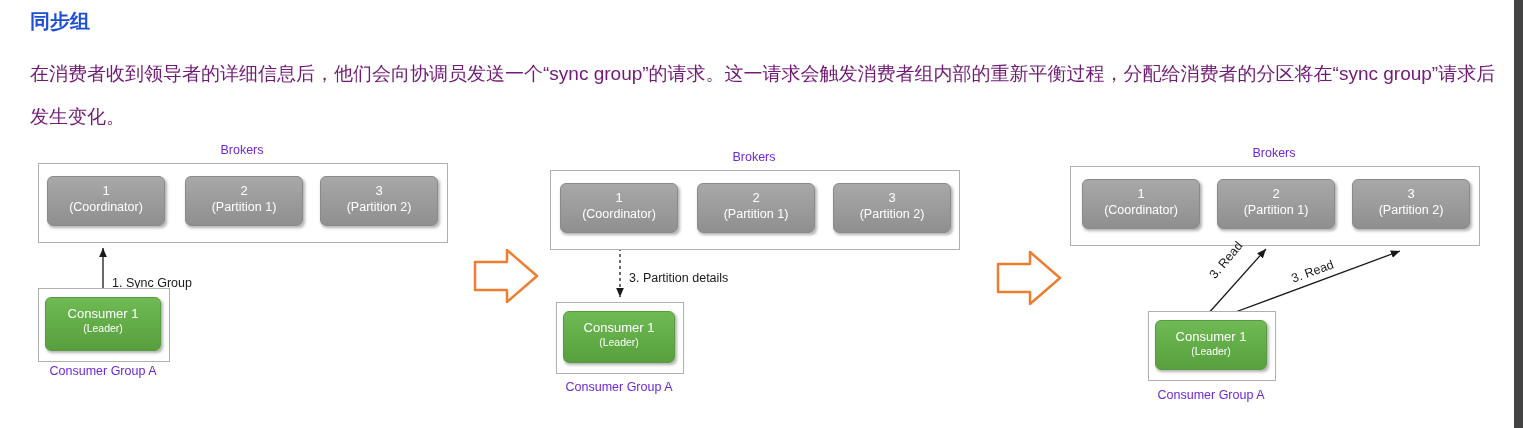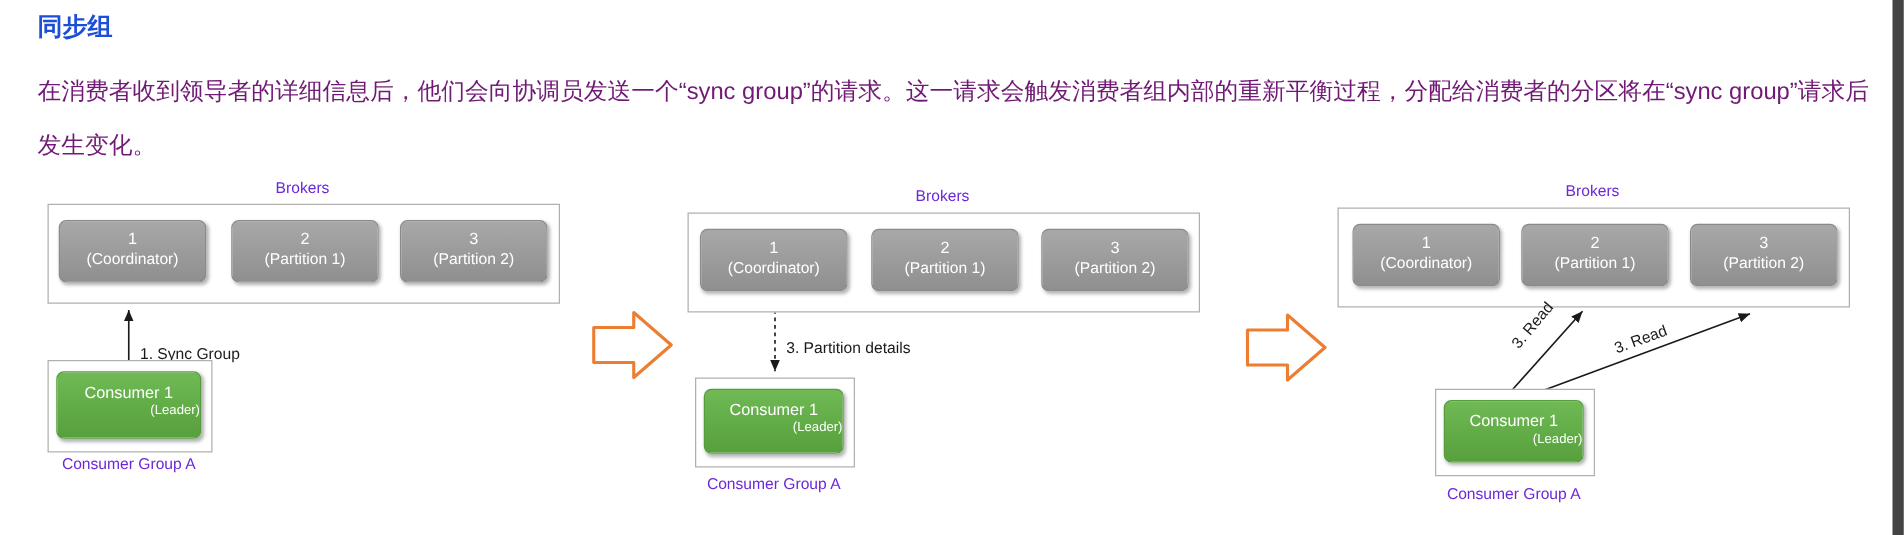--- a/index.html
+++ b/index.html
@@ -35,21 +35,21 @@
   .gbox .l1{font-size:13px;margin-top:6px;}
   .gbox .l2{font-size:12.5px;margin-top:2px;}
   .greenbox{
     border-radius:6px;
     background:linear-gradient(#6fba55,#57a03d);
     border:1px solid #569c3e;
     box-shadow:1.5px 2px 3px rgba(0,0,0,0.3);
     color:#ffffff;text-align:center;box-sizing:border-box;
   }
   .greenbox .l1{font-size:13px;margin-top:8px;}
-  .greenbox .l2{font-size:10.5px;margin-top:1px;text-align:right;}
+  .greenbox .l2{font-size:10.5px;margin-top:1px;}
   .arrow-label{
     font-size:12.5px;color:#1a1a1a;white-space:nowrap;
   }
   .overlay{position:absolute;left:0;top:0;pointer-events:none;}
   .scrollbar{
     left:1514px;top:0;width:9px;height:428px;background:#434343;
   }
 </style>
 </head>
 <body>

